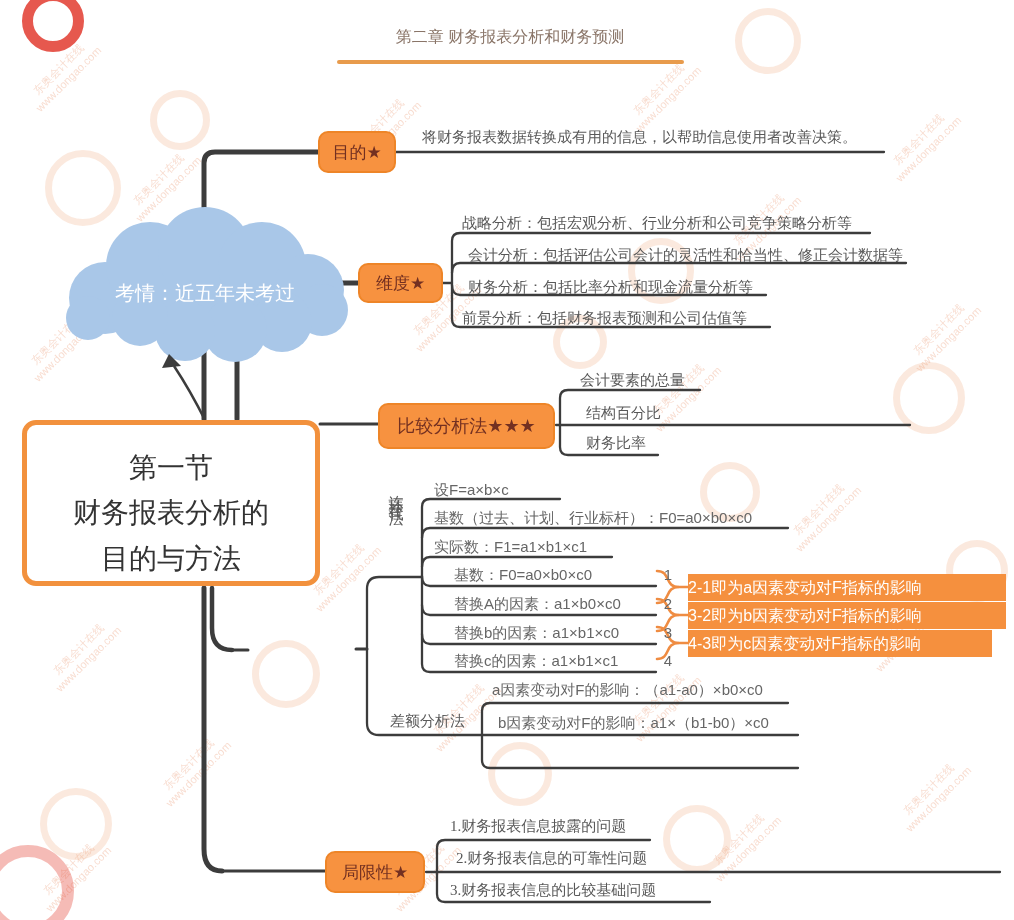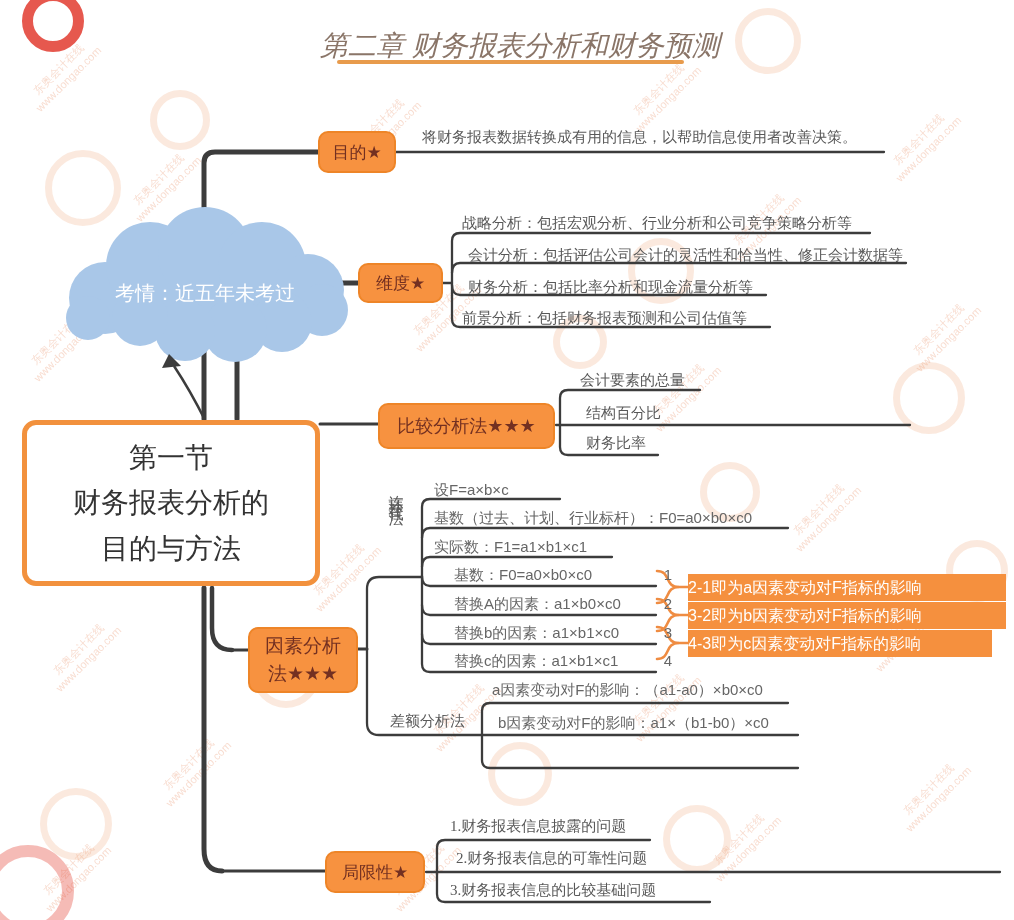--- a/index.html
+++ b/index.html
@@ -5,27 +5,27 @@
   html,body{margin:0;padding:0;background:#ffffff;}
   #canvas{position:relative;width:1014px;height:920px;overflow:hidden;background:#ffffff;
           font-family:"Liberation Sans","DejaVu Sans",sans-serif;}
   
   .wm{position:absolute;z-index:0;transform:rotate(-45deg);color:rgba(235,150,108,.33);
       font-size:11px;line-height:14px;text-align:center;pointer-events:none;white-space:nowrap;}
   .ring{position:absolute;z-index:0;border-radius:50%;border:7px solid rgba(242,175,135,.28);pointer-events:none;}
   #lines{position:absolute;left:0;top:0;z-index:1;pointer-events:none;}
   .lay{position:absolute;z-index:2;}
   
-  .title{font-size:28px;color:#8a7568;text-align:center;white-space:nowrap;font-style:italic;}
+  .title{font-size:16px;color:#8a7568;text-align:center;white-space:nowrap;}
   .title-underline{background:#E89B4C;height:4px;border-radius:2px;}
   .node{background:#F79240;border:2px solid #EE8528;border-radius:10px;color:#733021;
         display:flex;flex-direction:column;align-items:center;justify-content:center;
         box-sizing:border-box;white-space:nowrap;}
   .central{background:#ffffff;border:5px solid #F2913D;border-radius:14px;color:#333333;
-           display:flex;flex-direction:column;align-items:center;justify-content:center;
+           display:flex;flex-direction:column;align-items:center;justify-content:flex-end;
            font-size:28px;line-height:1.62;box-sizing:border-box;}
   .item{font-size:15px;color:#595959;white-space:nowrap;font-family:Liberation Serif, serif;}
   .frow{font-size:15px;color:#666666;white-space:nowrap;}
   .frow-num{display:flex;justify-content:space-between;width:218px;margin-left:20px;}
   .vlabel{font-size:15px;color:#595959;writing-mode:vertical-rl;text-orientation:upright;
           letter-spacing:4px;line-height:16px;}
   .cloud-text{font-size:20px;color:#ffffff;text-align:center;white-space:nowrap;}
   .result-box{position:absolute;background:#F5903E;color:#ffffff;font-size:16px;
               line-height:27px;height:27px;box-sizing:border-box;white-space:nowrap;}
 </style>
@@ -224,24 +224,20 @@
   <div class="lay item" style="left:462px;top:214px">战略分析：包括宏观分析、行业分析和公司竞争策略分析等</div>
   <div class="lay item" style="left:468px;top:246px">会计分析：包括评估公司会计的灵活性和恰当性、修正会计数据等</div>
   <div class="lay item" style="left:468px;top:278px">财务分析：包括比率分析和现金流量分析等</div>
   <div class="lay item" style="left:462px;top:309px">前景分析：包括财务报表预测和公司估值等</div>
 
   <div class="lay node" style="left:378px;top:403px;width:177px;height:46px;font-size:18px">比较分析法★★★</div>
   <div class="lay item" style="left:580px;top:371px">会计要素的总量</div>
   <div class="lay item" style="left:586px;top:404px">结构百分比</div>
   <div class="lay item" style="left:586px;top:434px">财务比率</div>
 
-  <div class="lay node" style="left:248px;top:627px;width:110px;height:66px;font-size:19px;line-height:1.5">
-    <div>因素分析</div>
-    <div>法★★★</div>
-  </div>
 
   <div class="lay vlabel" style="left:388px;top:483px;height:96px">连环替代法</div>
   <div class="lay frow" style="left:434px;top:481px">设F=a×b×c</div>
   <div class="lay frow" style="left:434px;top:509px">基数（过去、计划、行业标杆）：F0=a0×b0×c0</div>
   <div class="lay frow" style="left:434px;top:538px">实际数：F1=a1×b1×c1</div>
   <div class="lay frow frow-num" style="left:434px;top:566px">
     <span>基数：F0=a0×b0×c0</span>
     <span>1</span>
   </div>
   <div class="lay frow frow-num" style="left:434px;top:595px">

